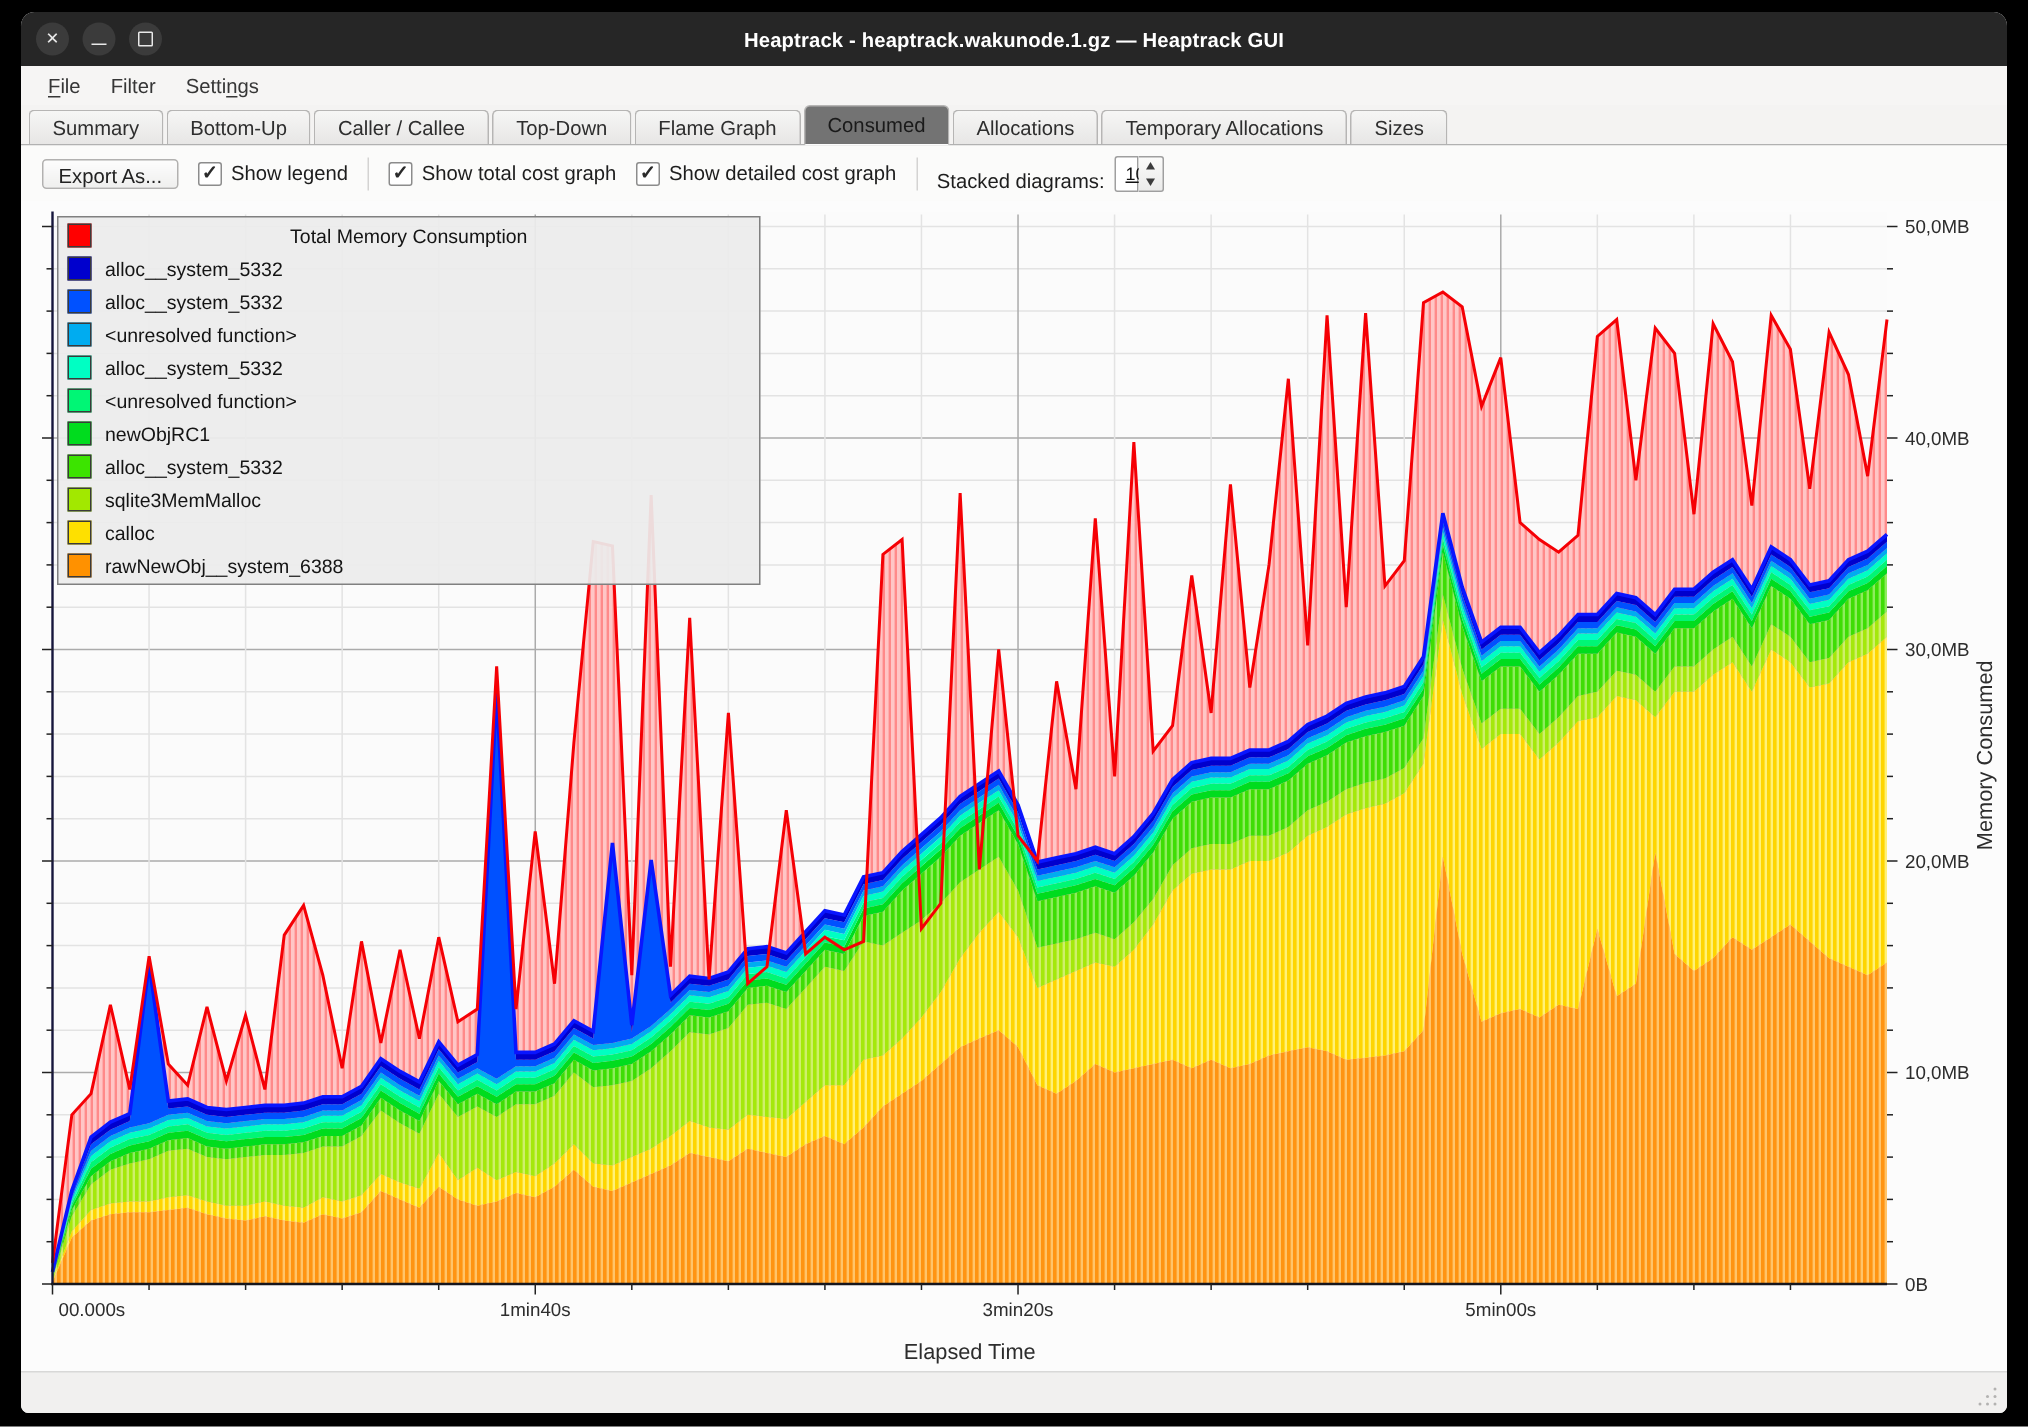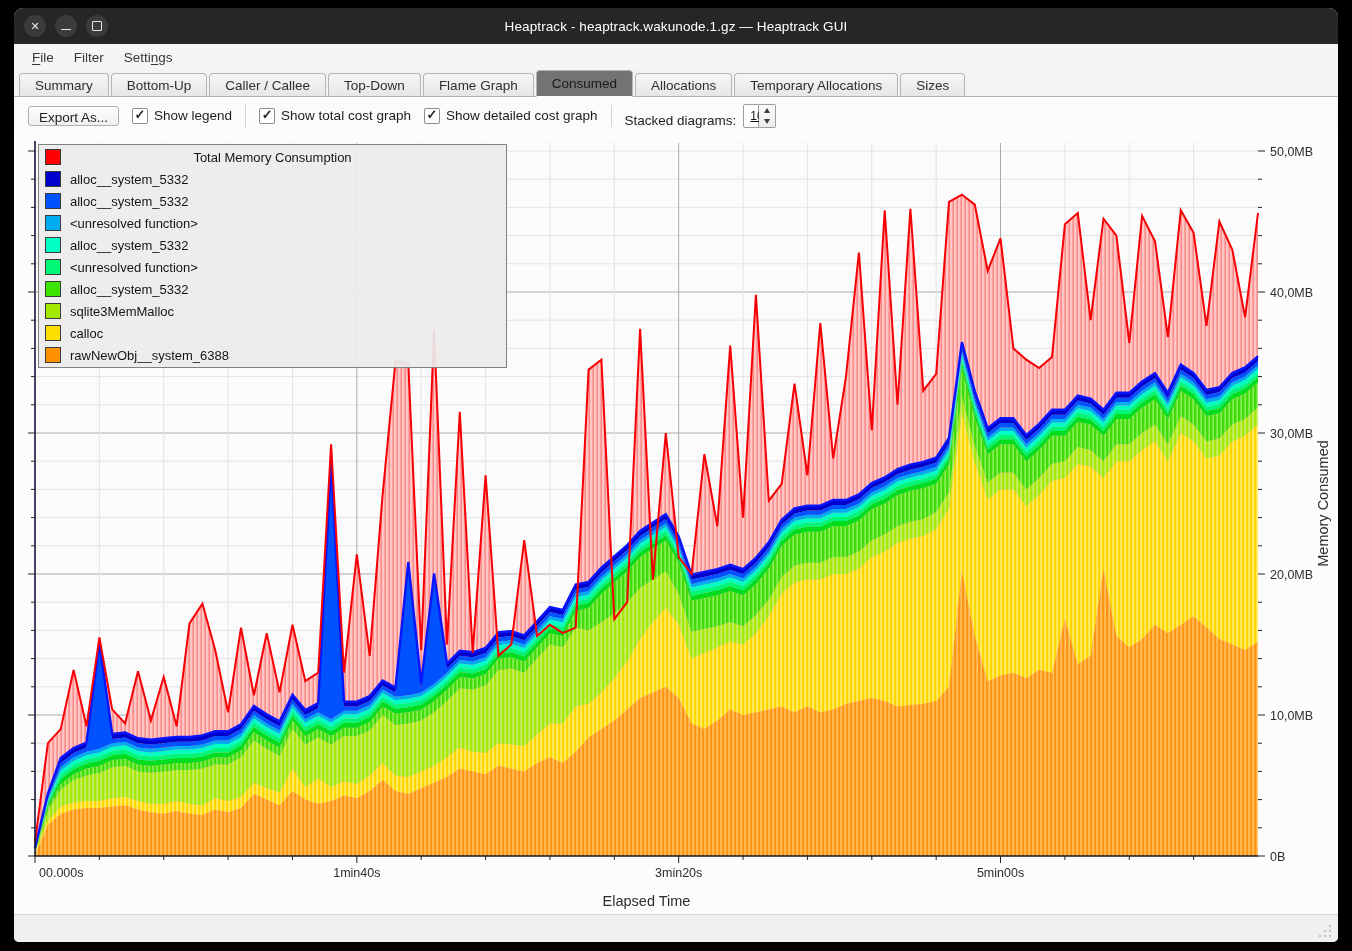--- a/index.html
+++ b/index.html
@@ -7,21 +7,21 @@
        font-family:"Liberation Sans", sans-serif;}
   .window{position:absolute;left:14px;top:8px;width:1324px;height:934px;
           border-radius:9px 9px 5px 5px;overflow:hidden;background:#fcfcfc;}
   
   .titlebar{height:36px;background:#262626;position:relative;display:flex;align-items:center;justify-content:center;}
   .win-btns{position:absolute;left:10px;top:7px;display:flex;gap:9px;}
   .win-btn{width:22px;height:22px;border-radius:50%;background:#3b3b3b;color:#e9e9e9;
            display:flex;align-items:center;justify-content:center;font-size:11px;line-height:1;cursor:default;}
   .win-btn .sq{width:8px;height:8px;border:1.4px solid #e9e9e9;border-radius:1px;display:block;}
   .win-btn .min{width:10px;height:0;border-top:1.8px solid #e9e9e9;display:block;margin-top:6px;}
-  .title-text{color:#fff;font-size:13.5px;font-weight:normal;letter-spacing:.1px;}
+  .title-text{color:#fff;font-size:13.5px;font-weight:bold;letter-spacing:.1px;}
   
   .menubar{height:26px;background:#f6f5f4;display:flex;align-items:center;padding-left:8px;}
   .menu-item{padding:0 10px;font-size:13.5px;color:#363636;height:100%;display:flex;align-items:center;cursor:default;}
   .menu-item u{text-decoration:underline;text-underline-offset:2px;}
   
   .tabbar{height:27px;background:#f4f3f2;border-bottom:1px solid #b1b1b1;display:flex;align-items:flex-end;padding-left:5px;box-sizing:border-box;}
   .tab{height:23px;display:flex;align-items:center;padding:0 15px;font-size:13.5px;color:#2e2e2e;
        background:linear-gradient(#f6f6f5,#e7e6e5);border:1px solid #b6b5b4;border-bottom:none;
        border-radius:4px 4px 0 0;margin-right:2px;box-sizing:border-box;cursor:default;white-space:nowrap;}
   .tab.active{height:27px;background:#737373;position:relative;z-index:2;margin-bottom:-1px;
@@ -326,20 +326,24 @@
         </div>
         <div class="lrow">
           <span class="lswatch" style="background: rgb(0, 255, 195);"></span>
           <span class="llabel">alloc__system_5332</span>
         </div>
         <div class="lrow">
           <span class="lswatch" style="background: rgb(0, 246, 117);"></span>
           <span class="llabel">&lt;unresolved function&gt;</span>
         </div>
         <div class="lrow">
+          <span class="lswatch" style="background: rgb(0, 220, 30);"></span>
+          <span class="llabel">newObjRC1</span>
+        </div>
+        <div class="lrow">
           <span class="lswatch" style="background: rgb(60, 228, 0);"></span>
           <span class="llabel">alloc__system_5332</span>
         </div>
         <div class="lrow">
           <span class="lswatch" style="background: rgb(162, 232, 0);"></span>
           <span class="llabel">sqlite3MemMalloc</span>
         </div>
         <div class="lrow">
           <span class="lswatch" style="background: rgb(254, 224, 0);"></span>
           <span class="llabel">calloc</span>

